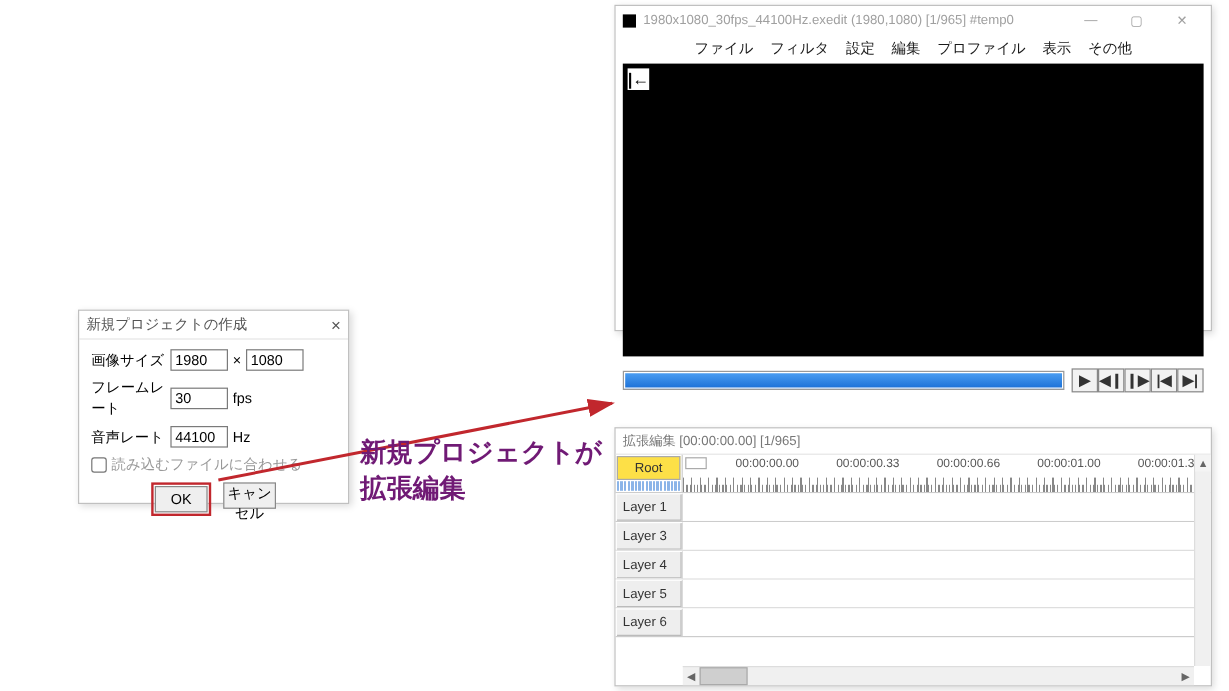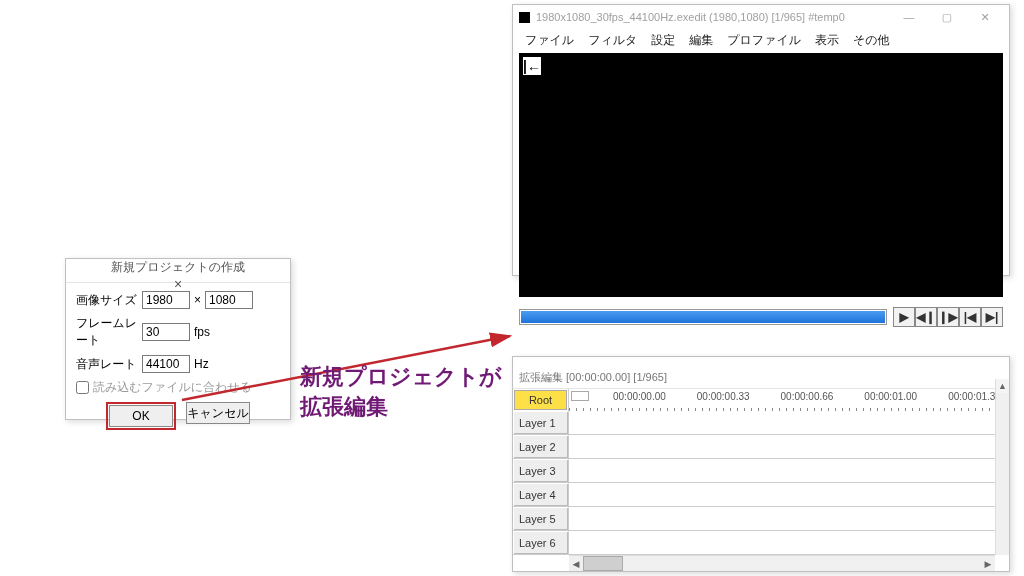--- a/index.html
+++ b/index.html
@@ -1,50 +1,50 @@
 <!DOCTYPE html>
 <html><head>
 <meta charset="utf-8">
 <style>
   *{box-sizing:border-box;margin:0;padding:0;}
   body{font-family:"MS UI Gothic","Meiryo",sans-serif;font-size:12px;color:#333;background:#fff;width:1024px;height:576px;position:relative;}
   .win{position:absolute;background:#fff;border:1px solid #c0c0c0;box-shadow:2px 2px 6px rgba(0,0,0,0.15);}
   
   .dialog{left:65px;top:258px;width:226px;height:162px;}
-  .dlg-title{display:flex;align-items:center;justify-content:space-between;height:24px;padding:0 6px;color:#555;font-size:12px;border-bottom:1px solid #e5e5e5;flex-direction:column;}
+  .dlg-title{display:flex;align-items:center;justify-content:space-between;height:24px;padding:0 6px;color:#555;font-size:12px;border-bottom:1px solid #e5e5e5;}
   .dlg-close{font-family:Arial;font-size:14px;color:#555;cursor:pointer;}
   .dlg-body{padding:8px 10px;color:#000;}
   .row{display:flex;align-items:center;margin-bottom:6px;font-size:12px;}
   .row .lbl{width:66px;}
   .row input.num{width:48px;height:18px;border:1px solid #7a7a7a;padding:0 3px;font-size:12px;background:#fff;}
   .row .x{margin:0 4px;}
   .row .unit{margin-left:4px;}
   .row.chk input{margin-right:4px;}
   .row.chk{color:#999;}
   .dlg-btns{display:flex;justify-content:center;gap:10px;margin-top:4px;}
-  .btn{width:64px;height:22px;border:1px solid #888;background:#efefef;font-size:12px;cursor:pointer;}
+  .btn{width:44px;height:22px;border:1px solid #888;background:#efefef;font-size:12px;cursor:pointer;}
   .ok-hl{border:2px solid #c1272d;padding:1px;display:inline-block;}
   
   .main{left:512px;top:4px;width:498px;height:272px;}
   .titlebar{height:24px;display:flex;align-items:center;padding:0 6px;color:#a0a0a0;font-size:11px;}
   .titlebar .logo{width:11px;height:11px;background:#000;margin-right:6px;}
   .titlebar .ttl{flex:1;white-space:nowrap;overflow:hidden;}
   .winbtns{display:flex;gap:2px;}
   .winbtn{width:36px;height:20px;display:flex;align-items:center;justify-content:center;color:#a0a0a0;cursor:pointer;font-family:Arial;}
-  .menubar{height:22px;display:flex;align-items:center;gap:2px;padding:0 6px;font-size:12px;color:#1a1a1a;}
+  .menubar{height:22px;display:flex;align-items:center;gap:2px;padding:0 6px;font-size:12px;color:#1a1a1a;justify-content:center;}
   .menubar span{padding:2px 6px;cursor:pointer;}
   .preview{margin:2px 6px 0 6px;height:244px;background:#000;position:relative;}
   .back-icon{position:absolute;left:4px;top:4px;width:18px;height:18px;background:#fff;color:#000;font-size:14px;font-weight:bold;display:flex;align-items:center;justify-content:center;}
   .scrub{display:flex;align-items:center;margin:10px 6px 0 6px;gap:6px;}
   .slider{flex:1;height:16px;border:1px solid #999;background:linear-gradient(#4ea0f3,#1a6fd6);box-shadow:inset 0 0 0 1px #fff;}
   .pbtns{display:flex;gap:0;}
   .pbtn{width:22px;height:20px;border:1px solid #888;background:#f2f2f2;display:flex;align-items:center;justify-content:center;font-size:12px;font-weight:bold;cursor:pointer;}
   
   .tl{left:512px;top:356px;width:498px;height:216px;}
-  .tl-title{height:22px;display:flex;align-items:center;padding:0 6px;color:#777;font-size:11px;border-bottom:1px solid #e5e5e5;margin-top:10px;}
+  .tl-title{height:22px;display:flex;align-items:center;padding:0 6px;color:#777;font-size:11px;border-bottom:1px solid #e5e5e5;}
   .tl-head{display:flex;height:32px;border-bottom:1px solid #ccc;}
   .layercol{width:56px;border-right:1px solid #ccc;display:flex;flex-direction:column;}
   .rootbtn{height:20px;border:1px solid #aaa;background:#fde047;margin:1px;font-size:11px;display:flex;align-items:center;justify-content:center;cursor:pointer;}
   .rootfill{flex:1;background:repeating-linear-gradient(90deg,#8ab4e8 0,#8ab4e8 2px,#fff 2px,#fff 3px);margin:0 1px 1px 1px;}
   .ruler{flex:1;position:relative;font-size:10px;color:#555;}
   .ruler .zoom{position:absolute;left:2px;top:2px;width:18px;height:10px;border:1px solid #aaa;}
   .ruler .labels{position:absolute;left:44px;right:0;top:2px;display:flex;justify-content:space-between;padding-right:8px;}
   .ruler .ticks{position:absolute;left:0;right:0;bottom:0;height:12px;background:repeating-linear-gradient(90deg,#888 0,#888 1px,transparent 1px,transparent 7px);}
   .ruler .ticks2{position:absolute;left:0;right:0;bottom:0;height:6px;background:repeating-linear-gradient(90deg,#888 0,#888 1px,transparent 1px,transparent 3px);}
   .scrolly{position:absolute;right:0;top:22px;bottom:16px;width:14px;background:#f0f0f0;border-left:1px solid #ddd;}
@@ -168,24 +168,20 @@
   </div>
   <div class="scrolly">
     <div class="sbtn">▲</div>
   </div>
   <div class="layers">
     <div class="layerrow">
         <div class="layerlbl">Layer 1</div>
         <div class="track"></div>
       </div>
     <div class="layerrow">
-        <div class="layerlbl">Layer 2</div>
-        <div class="track"></div>
-      </div>
-    <div class="layerrow">
         <div class="layerlbl">Layer 3</div>
         <div class="track"></div>
       </div>
     <div class="layerrow">
         <div class="layerlbl">Layer 4</div>
         <div class="track"></div>
       </div>
     <div class="layerrow">
         <div class="layerlbl">Layer 5</div>
         <div class="track"></div>

